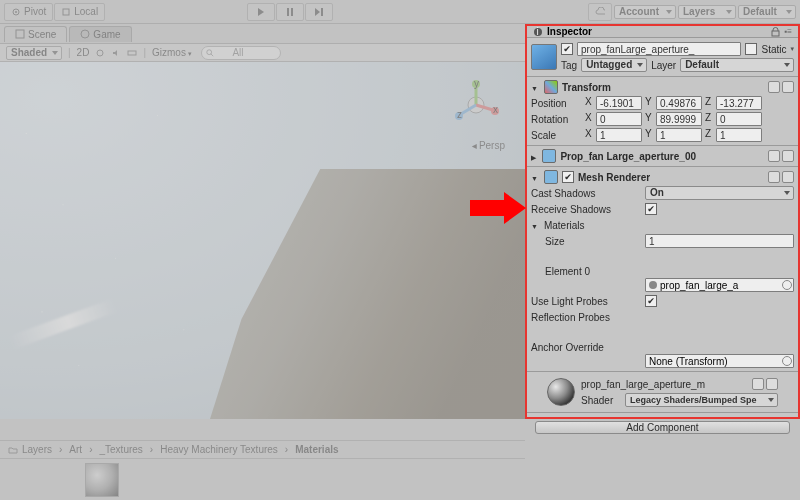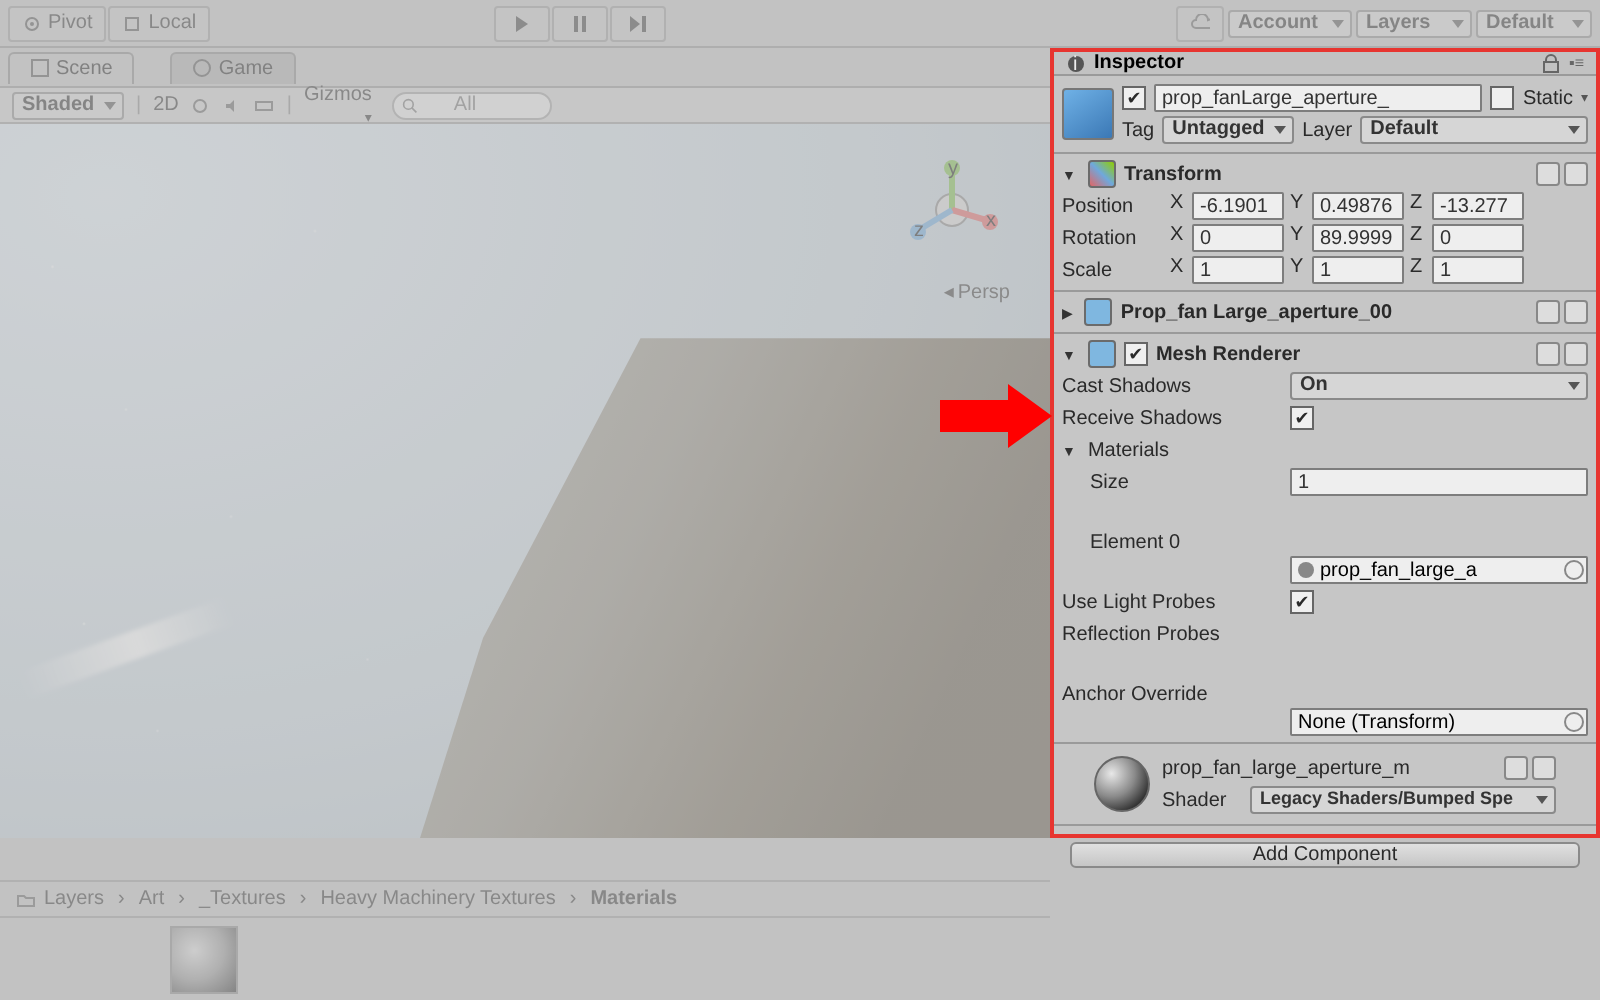--- a/index.html
+++ b/index.html
@@ -10,28 +10,28 @@
 .top-toolbar { height: 24px; background: #c2c2c2; display: flex; align-items: center; padding: 2px 4px; gap: 2px; border-bottom: 1px solid #939393; }
 .tool-group { display: flex; gap: 1px; }
 .tool-btn { background: #c8c8c8; border: 1px solid #9a9a9a; border-radius: 2px; height: 18px; padding: 0 6px; display: flex; align-items: center; gap: 3px; color: #3a3a3a; }
 .tool-btn svg { width: 10px; height: 10px; }
 .flex-spacer { flex: 1; }
 .playback { display: flex; gap: 1px; margin-left: 140px; }
 .play-btn { width: 28px; height: 18px; background: #c8c8c8; border: 1px solid #9a9a9a; border-radius: 2px; display: flex; align-items: center; justify-content: center; }
 
 
 .tab-row { height: 20px; display: flex; align-items: center; padding: 0 4px; border-bottom: 1px solid #939393; }
-.tab { background: #aeaeae; border: 1px solid #888; border-bottom: none; border-radius: 3px 3px 0 0; padding: 2px 10px; margin-right: 18px; color: #2a2a2a; display: flex; align-items: center; gap: 3px; }
+.tab { background: #aeaeae; border: 1px solid #888; border-bottom: none; border-radius: 3px 3px 0 0; padding: 2px 10px; margin-right: 2px; color: #2a2a2a; display: flex; align-items: center; gap: 3px; }
 .tab.active { background: #c2c2c2; }
 .tab svg { width: 10px; height: 10px; }
 
 
 .scene-toolbar { height: 18px; background: #cfcfcf; border-bottom: 1px solid #9a9a9a; display: flex; align-items: center; padding: 0 6px; gap: 6px; color: #3a3a3a; }
 .scene-toolbar .sep { color: #888; }
-.gizmo-drop { display: flex; align-items: flex-end; gap: 2px; flex-direction: column; }
+.gizmo-drop { display: flex; align-items: flex-end; gap: 2px; }
 .search-pill { background: #e7e7e7; border: 1px solid #a0a0a0; border-radius: 8px; height: 14px; width: 80px; margin-left: 4px; display: flex; align-items: center; padding: 0 4px; }
 .search-pill svg { width: 8px; height: 8px; }
 
 
 .workspace { display: flex; height: 395px; }
 .scene-col { width: 525px; display: flex; flex-direction: column; }
 .viewport { flex: 1; background: radial-gradient(1000px 700px at 10% 10%, #dfe9f1, #c6d2da 40%, #a9b7c0 70%, #7f8e96); position: relative; overflow: hidden; }
 .starfield { position: absolute; inset: 0; background:
   radial-gradient(1px 1px at 5% 20%, rgba(255,255,255,.8), transparent 1px),
   radial-gradient(1px 1px at 12% 40%, rgba(255,255,255,.6), transparent 1px),

